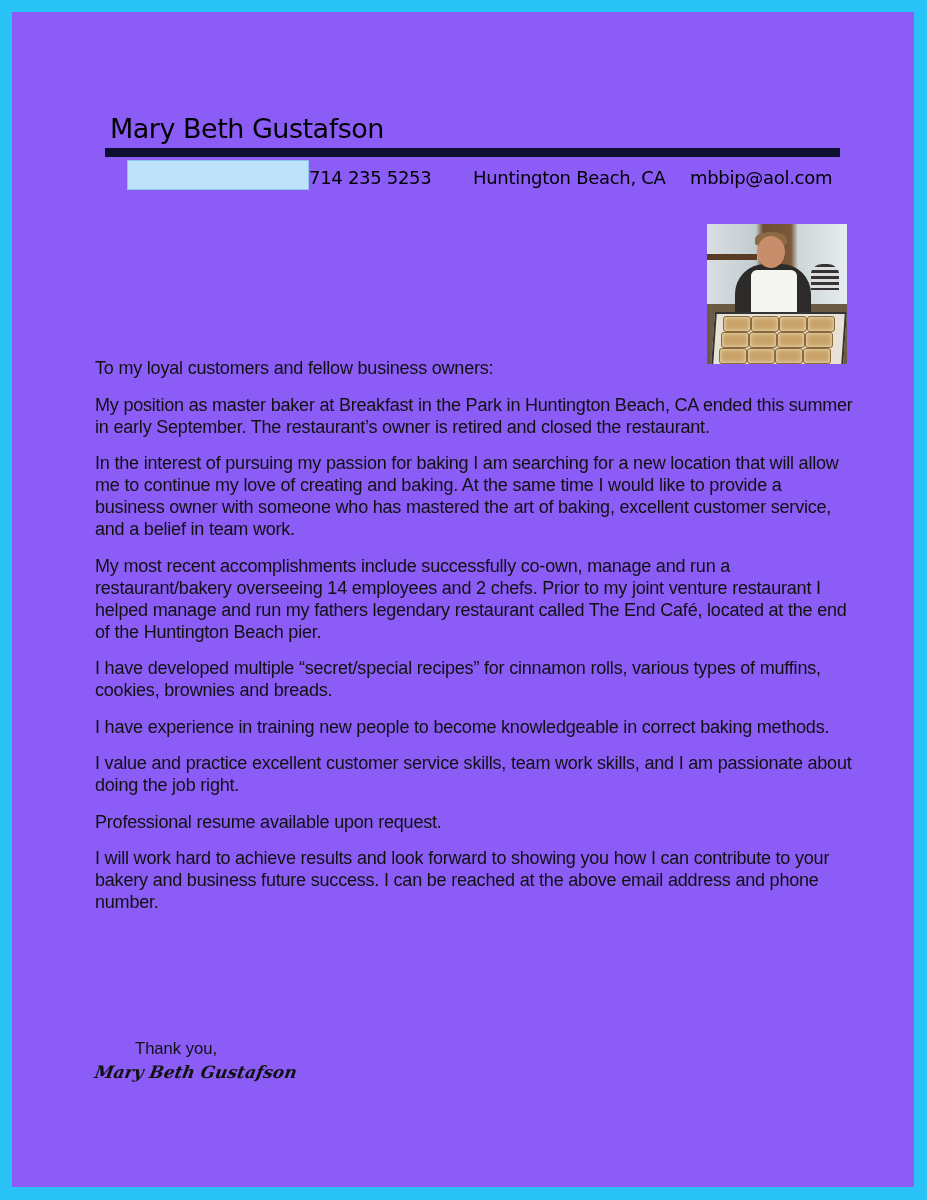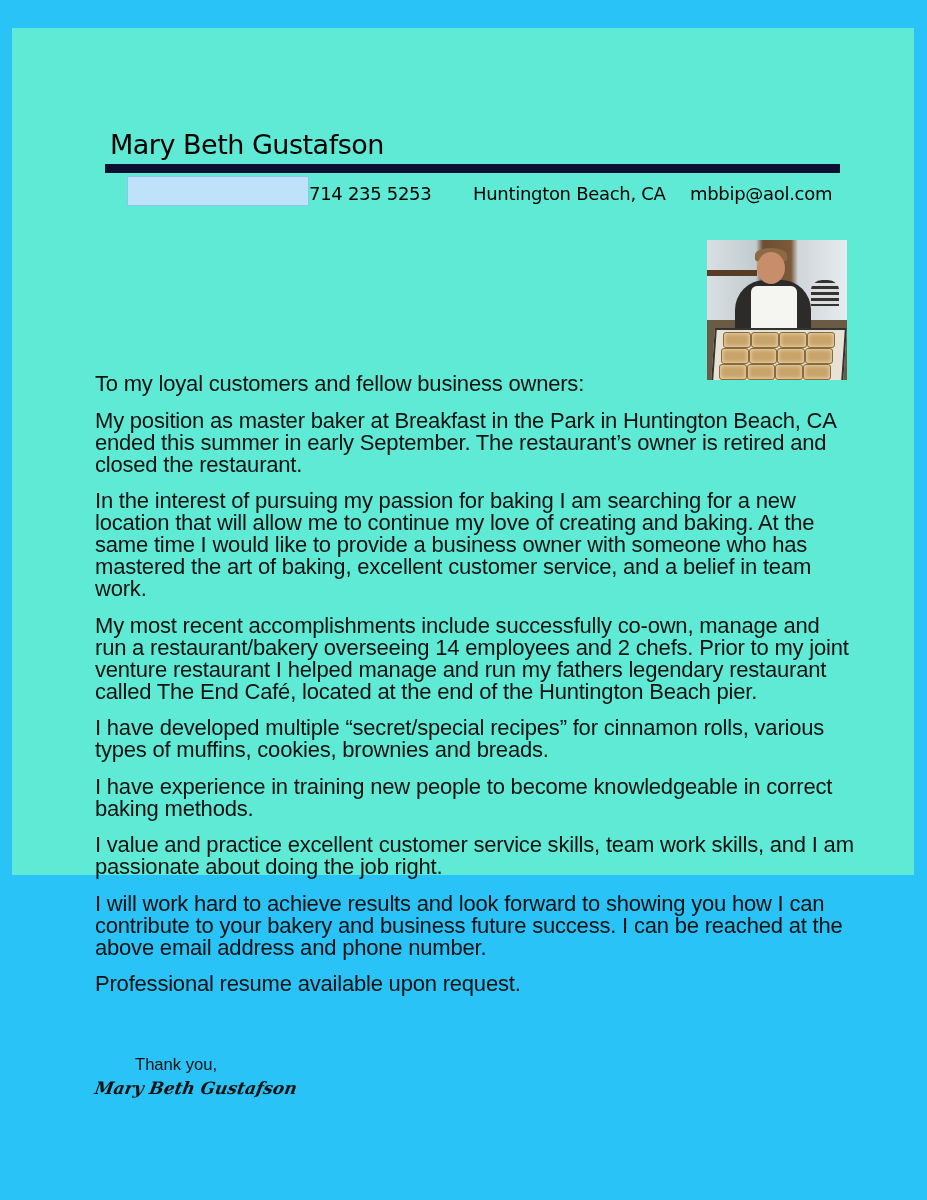--- a/index.html
+++ b/index.html
@@ -4,23 +4,23 @@
   <style>
     html, body { margin: 0; padding: 0; }
     body {
       width: 927px; height: 1200px;
       background: #29c3f7;
       position: relative;
       overflow: hidden;
     }
     .page {
       position: absolute;
-      left: 12px; top: 28px;
-      width: 902px; height: 847px;
-      background: #5eead4;
+      left: 12px; top: 12px;
+      width: 902px; height: 1175px;
+      background: #8b5cf6;
     }
     .name {
       position: absolute;
       left: 98px; top: 101px;
       font-family: "DejaVu Sans", sans-serif;
       font-size: 27px;
       color: #000;
       letter-spacing: -0.5px;
       white-space: nowrap;
     }
@@ -63,21 +63,21 @@
     .photo .body { position: absolute; left: 28px; top: 40px; width: 76px; height: 60px; border-radius: 30px 30px 0 0; background: #2d2a2a; }
     .photo .apron { position: absolute; left: 44px; top: 46px; width: 46px; height: 54px; background: #f5f5f2; border-radius: 6px 6px 0 0; }
     .photo .tray { position: absolute; left: 6px; top: 88px; width: 128px; height: 50px; background: #e8e2d6; border: 2px solid #333; transform: skewX(-4deg); }
     .photo .roll { position: absolute; width: 26px; height: 14px; background: #c9a46a; border: 1px solid #8a6a3a; border-radius: 3px; box-shadow: inset 0 0 4px #f3e6c8; }
     .photo .chair { position: absolute; left: 104px; top: 40px; width: 28px; height: 26px; background: repeating-linear-gradient(180deg,#333 0 3px,#ddd 3px 6px); border-radius: 40% 40% 0 0; }
     .body-text {
       position: absolute;
       left: 83px; top: 345px;
       width: 760px;
       font-family: "Liberation Sans", sans-serif;
-      font-size: 22px;
+      font-size: 18px;
       line-height: 22px;
       color: #111;
       letter-spacing: -0.2px;
     }
     .body-text p { margin: 0 0 14.5px 0; }
     .signoff {
       position: absolute;
       left: 83px; top: 1027px;
       font-family: "Liberation Sans", sans-serif;
       font-size: 16.6px;
@@ -131,19 +131,19 @@
   </div>
 
   <div class="body-text">
     <p>To my loyal customers and fellow business owners:</p>
     <p>My position as master baker at Breakfast in the Park in Huntington Beach, CA ended this summer in early September.  The restaurant’s owner is retired and closed the restaurant.</p>
     <p>In the interest of pursuing my passion for baking I am searching for a new location that will allow me to continue my love of creating and baking.  At the same time I would like to provide a business owner with someone who has mastered the art of baking, excellent customer service, and a belief in team work.</p>
     <p>My most recent accomplishments include successfully co-own, manage and run a restaurant/bakery overseeing 14 employees and 2 chefs.  Prior to my joint venture restaurant I helped manage and run my fathers legendary restaurant called The End Café, located at the end of the Huntington Beach pier.</p>
     <p>I have developed multiple “secret/special recipes” for cinnamon rolls, various types of muffins, cookies, brownies and breads.</p>
     <p>I have experience in training new people to become knowledgeable in correct baking methods.</p>
     <p>I value and practice excellent customer service skills, team work skills, and I am passionate about doing the job right.</p>
+    <p>Professional resume available upon request.</p>
     <p>I will work hard to achieve results and look forward to showing you how I can contribute to your bakery and business future success.  I can be reached at the above email address and phone number.</p>
-    <p>Professional resume available upon request.</p>
   </div>
 
   <div class="signoff">Thank you,</div>
   <div class="signature">Mary Beth Gustafson</div>
 </div>
 
 </body></html>

